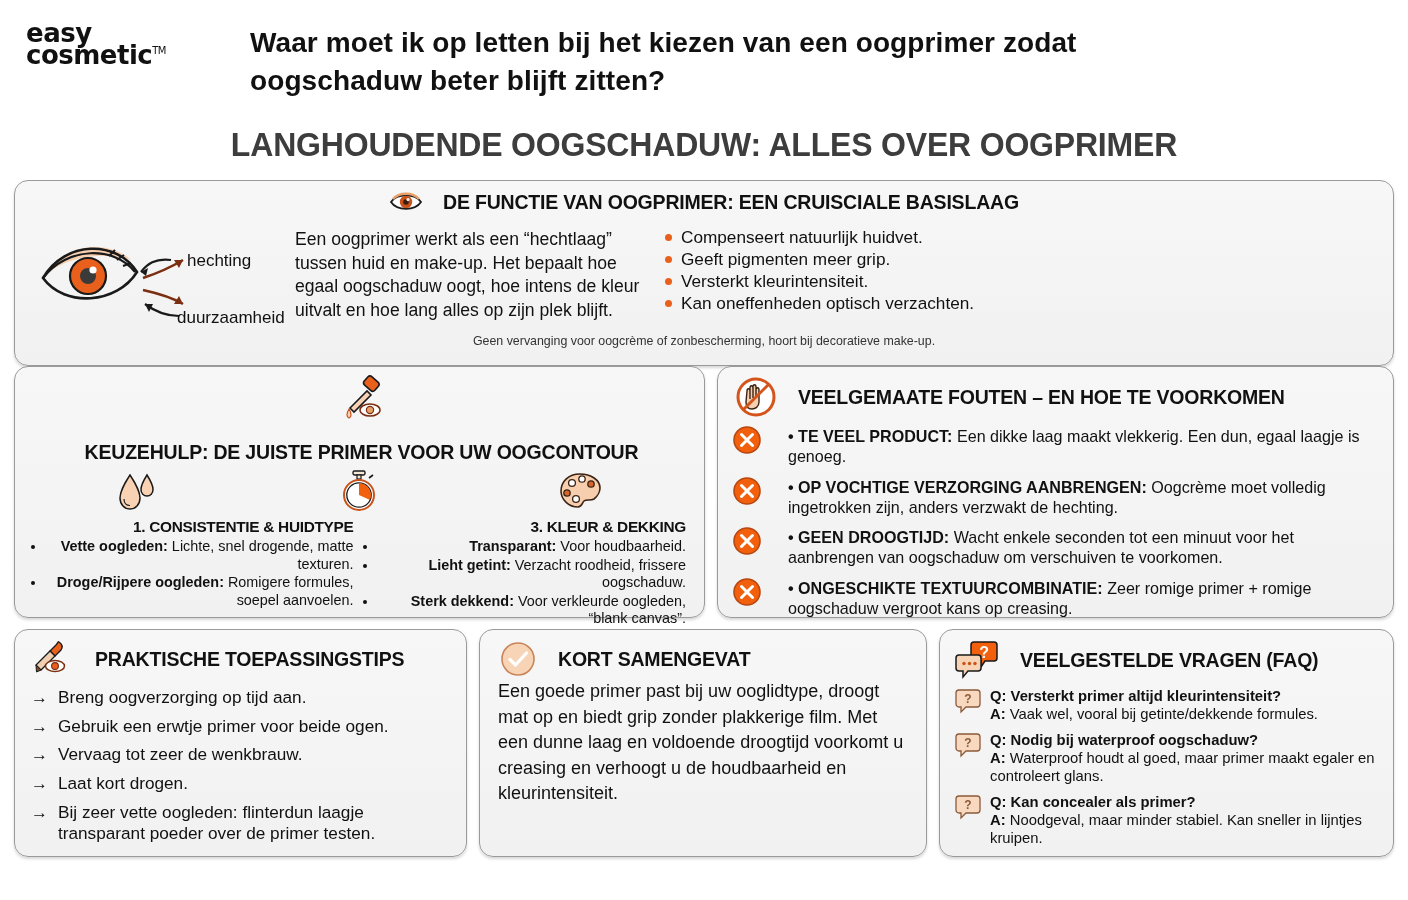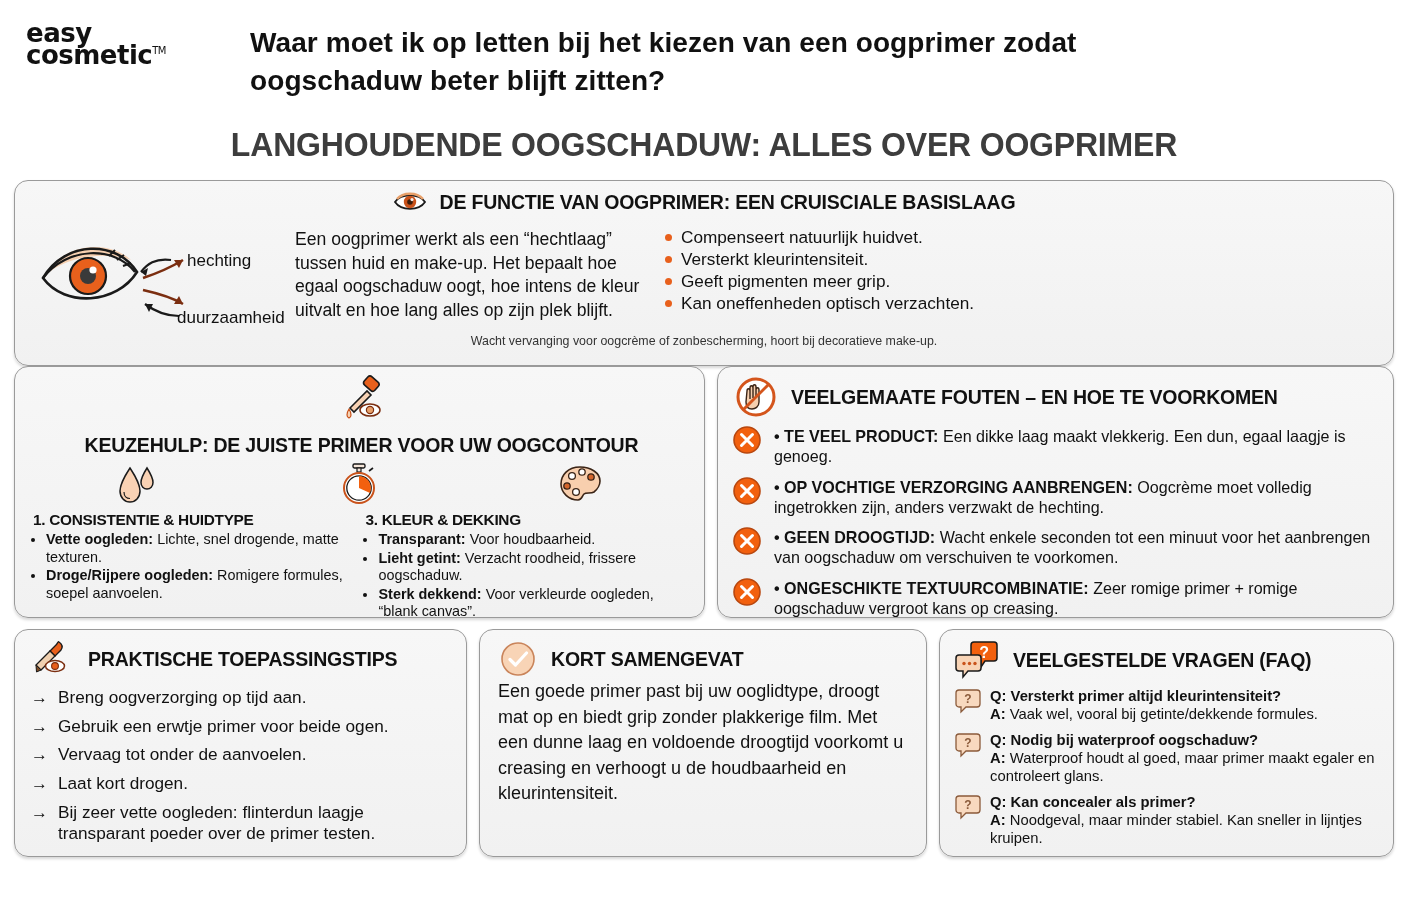--- a/index.html
+++ b/index.html
@@ -40,21 +40,21 @@
     background: linear-gradient(180deg,#f7f7f7 0%,#f1f1f1 100%);
     border: 1.6px solid #9a9a9a;
     border-radius: 14px;
     box-shadow: 0 2px 3px rgba(0,0,0,0.16);
     position: relative;
   }
   .row { display: flex; gap: 12px; padding: 0 14px; }
   .row + .row { margin-top: 11px; }
 
   .card-title {
-    display: flex; align-items: center; gap: 13px;
+    display: flex; align-items: center; gap: 20px;
     font-size: 19.5px; font-weight: bold; color: #111;
     letter-spacing: -0.2px;
   }
 
   
   .panel1 { margin: 0 14px; height: 186px; padding: 9px 16px 6px; }
   .p1-title { justify-content: center; }
   .p1-body { display: flex; gap: 6px; margin-top: 6px; }
   .p1-eye { width: 258px; position: relative; height: 108px; }
   .p1-text {
@@ -71,32 +71,32 @@
   .p1-foot {
     text-align: center; font-size: 12.4px; color: #333; margin-top: 6px;
   }
 
   
   .panel2 { width: 694px; height: 252px; padding: 8px 12px 6px; }
   .p2-title { padding-left: 4px; flex-direction: column; }
   .p2-icons { display: flex; margin-top: 4px; }
   .p2-icons > div { flex: 1; display: flex; justify-content: center; align-items: center; height: 48px; }
   .cols { display: flex; margin-top: 2px; }
-  .col { flex: 1; padding: 0 6px; }
+  .col { flex: 1; padding: 0 6px; text-align: right; }
   .col h4 { font-size: 15.4px; font-weight: bold; color: #111; letter-spacing: -0.3px; margin-bottom: 2px; }
   .col ul { padding-left: 13px; }
   .col li { font-size: 14.4px; line-height: 1.22; color: #111; margin-bottom: 1px; }
   .col li::marker { font-size: 13px; }
   .col b { font-weight: bold; }
 
   
   .panel3 { width: 680px; height: 252px; padding: 8px 14px 6px; }
   .p3-title { padding-left: 2px; }
   .mistakes { margin-top: 6px; }
-  .mistake { display: flex; gap: 12px; align-items: flex-start; margin-bottom: 9px; }
+  .mistake { display: flex; gap: 26px; align-items: flex-start; margin-bottom: 9px; }
   .mistake .txt { font-size: 16.1px; line-height: 1.26; color: #111; padding-top: 1px; }
   .mistake .txt b { font-weight: bold; }
 
   
   .panel4 { width: 455px; height: 228px; padding: 9px 16px; }
   .panel5 { width: 450px; height: 228px; padding: 9px 18px; }
   .panel6 { width: 457px; height: 228px; padding: 9px 14px; }
   .arrows { margin-top: 8px; }
   .arrow-item { display: flex; gap: 10px; font-size: 17.2px; line-height: 1.26;
     color: #111; margin-bottom: 7px; }
@@ -162,26 +162,26 @@
           <path d="M114 84 L122 84 L118 92 Z" fill="#1a1a1a"></path>
           <text x="156" y="46" font-family="Liberation Sans, sans-serif" font-size="17" fill="#111">hechting</text>
           <text x="146" y="103" font-family="Liberation Sans, sans-serif" font-size="17" fill="#111">duurzaamheid</text>
         </svg>
       </div>
 
       <div class="p1-text">Een oogprimer werkt als een “hechtlaag” tussen huid en make-up. Het bepaalt hoe egaal oogschaduw oogt, hoe intens de kleur uitvalt en hoe lang alles op zijn plek blijft.</div>
 
       <ul class="p1-list">
         <li>Compenseert natuurlijk huidvet.</li>
+        <li>Geeft pigmenten meer grip.</li>
         <li>Versterkt kleurintensiteit.</li>
-        <li>Geeft pigmenten meer grip.</li>
         <li>Kan oneffenheden optisch verzachten.</li>
       </ul>
     </div>
-    <div class="p1-foot">Wacht vervanging voor oogcrème of zonbescherming, hoort bij decoratieve make-up.</div>
+    <div class="p1-foot">Geen vervanging voor oogcrème of zonbescherming, hoort bij decoratieve make-up.</div>
   </div>
 
   <div class="row">
 
     <div class="card panel2">
       <div class="card-title p2-title">
         <span>
           <svg width="46" height="46" viewBox="0 0 46 46">
             <rect x="26" y="3" width="14" height="11" rx="3" transform="rotate(42 33 9)" fill="#E8601C" stroke="#1a1a1a" stroke-width="1.6"></rect>
             <path d="M12 33 L29 16 L33 20 L16 37 Z" fill="#F7D2B4" stroke="#1a1a1a" stroke-width="1.6"></path>
@@ -313,21 +313,21 @@
         <div class="arrow-item">
             <span class="ar">→</span>
             <span>Breng oogverzorging op tijd aan.</span>
           </div>
         <div class="arrow-item">
             <span class="ar">→</span>
             <span>Gebruik een erwtje primer voor beide ogen.</span>
           </div>
         <div class="arrow-item">
             <span class="ar">→</span>
-            <span>Vervaag tot onder de aanvoelen.</span>
+            <span>Vervaag tot zeer de wenkbrauw.</span>
           </div>
         <div class="arrow-item">
             <span class="ar">→</span>
             <span>Laat kort drogen.</span>
           </div>
         <div class="arrow-item">
             <span class="ar">→</span>
             <span>Bij zeer vette oogleden: flinterdun laagje transparant poeder over de primer testen.</span>
           </div>
       </div>

